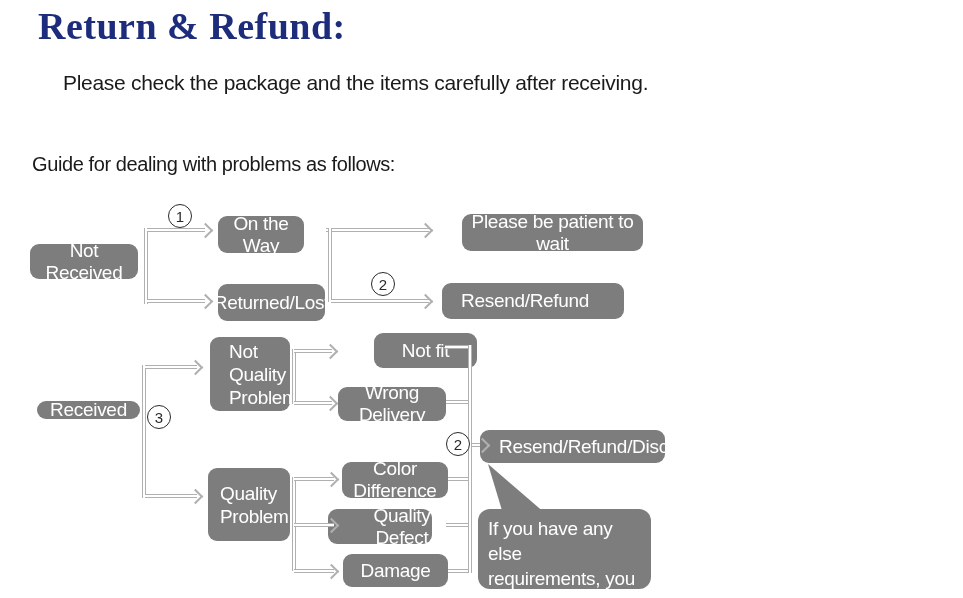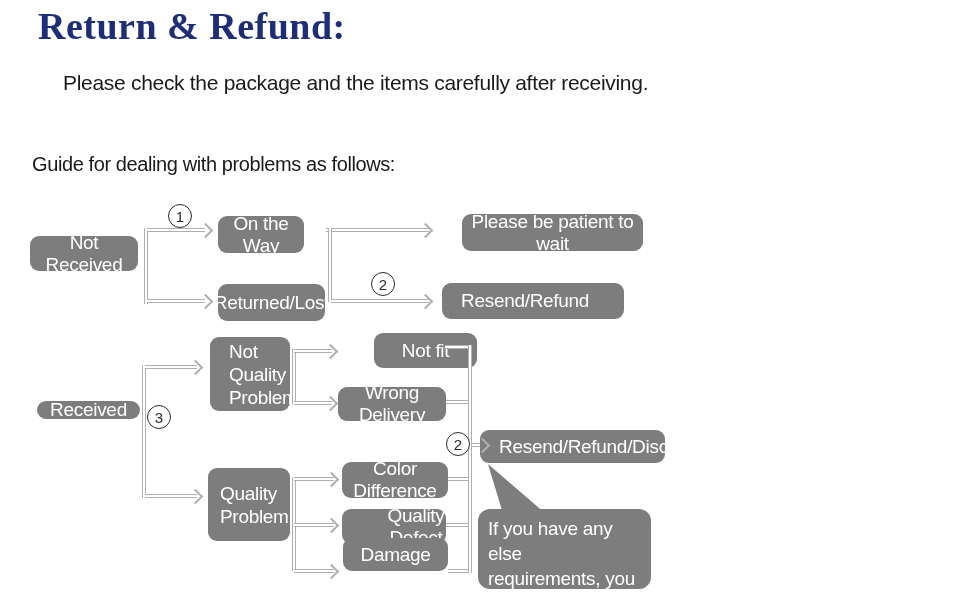--- a/index.html
+++ b/index.html
@@ -55,21 +55,21 @@
 </style>
 </head>
 <body>
 
 <div class="page">
 
   <div class="title">Return &amp; Refund:</div>
   <div class="intro1">Please check the package and the items carefully after receiving.</div>
   <div class="guide">Guide for dealing with problems as follows:</div>
 
-  <div class="fbox" style="left:30px;top:236px;width:108px;height:35px;text-align:center;">Not Received</div>
+  <div class="fbox" style="left:30px;top:244px;width:108px;height:35px;text-align:center;">Not Received</div>
   <div class="fbox" style="left:218px;top:216px;width:86px;height:37px;">On the Way</div>
   <div class="fbox" style="left:218px;top:284px;width:107px;height:37px;">Returned/Lost</div>
   <div class="fbox" style="left:441px;top:214px;width:181px;height:37px;margin-left:21px;">Please be patient to wait</div>
   <div class="fbox left" style="left:442px;top:283px;width:182px;height:36px;">Resend/Refund</div>
 
   <div class="vline" style="left:144px;top:228px;height:76px;"></div>
   <div class="hline" style="left:147px;top:228px;width:58px;"></div>
   <div class="ahead" style="left:200px;top:225px;"></div>
   <div class="hline" style="left:147px;top:299px;width:58px;"></div>
   <div class="ahead" style="left:200px;top:296px;"></div>
@@ -84,22 +84,22 @@
 
   <div class="fbox" style="left:37px;top:401px;width:103px;height:18px;">Received</div>
   <div class="fbox left pre" style="left:210px;top:337px;width:80px;height:74px;">Not
 Quality
 Problem</div>
   <div class="fbox left pre" style="left:208px;top:468px;width:82px;height:73px;padding-left:12px;">Quality
 Problem</div>
   <div class="fbox" style="left:342px;top:333px;width:103px;height:35px;margin-left:32px;">Not fit</div>
   <div class="fbox" style="left:338px;top:387px;width:108px;height:34px;">Wrong Delivery</div>
   <div class="fbox" style="left:342px;top:462px;width:106px;height:36px;">Color Difference</div>
-  <div class="fbox" style="left:342px;top:509px;width:104px;height:35px;padding-left:44px;">Quality Defect</div>
-  <div class="fbox" style="left:343px;top:538px;width:105px;height:33px;text-align:right;">Damage</div>
+  <div class="fbox" style="left:328px;top:509px;width:104px;height:35px;padding-left:44px;">Quality Defect</div>
+  <div class="fbox" style="left:343px;top:554px;width:105px;height:33px;text-align:right;">Damage</div>
   <div class="fbox left" style="left:480px;top:430px;width:185px;height:33px;">Resend/Refund/Discount</div>
 
   <div class="vline" style="left:142px;top:365px;height:133px;"></div>
   <div class="hline" style="left:145px;top:365px;width:52px;"></div>
   <div class="ahead" style="left:190px;top:362px;"></div>
   <div class="hline" style="left:145px;top:494px;width:52px;"></div>
   <div class="ahead" style="left:190px;top:491px;"></div>
 
   <div class="vline" style="left:292px;top:349px;height:55px;"></div>
   <div class="hline" style="left:294px;top:349px;width:38px;"></div>

